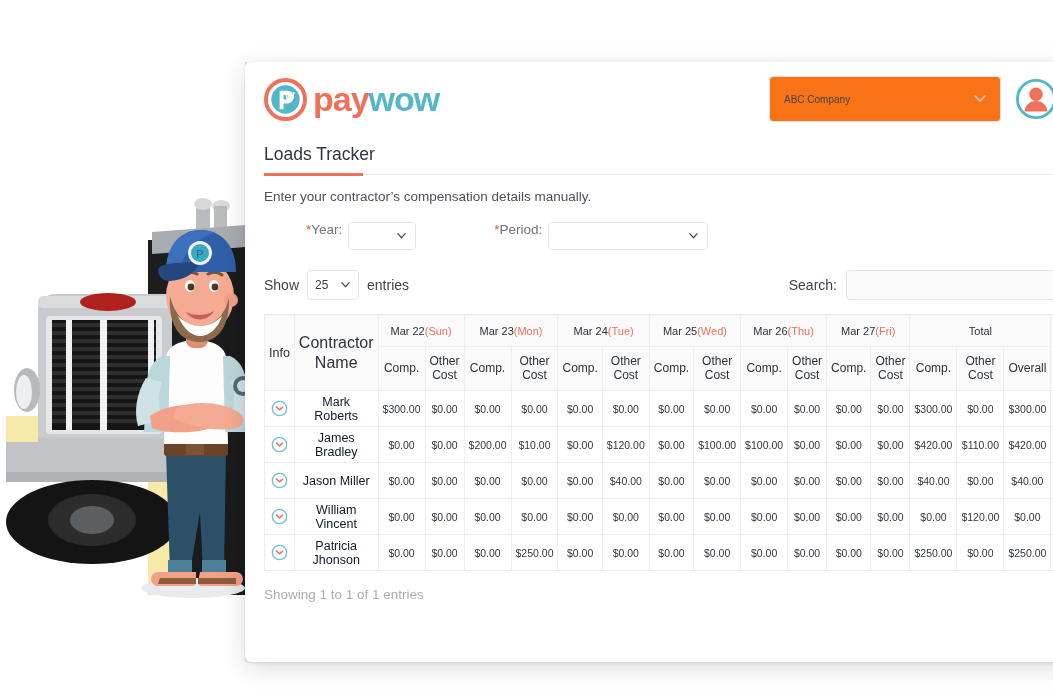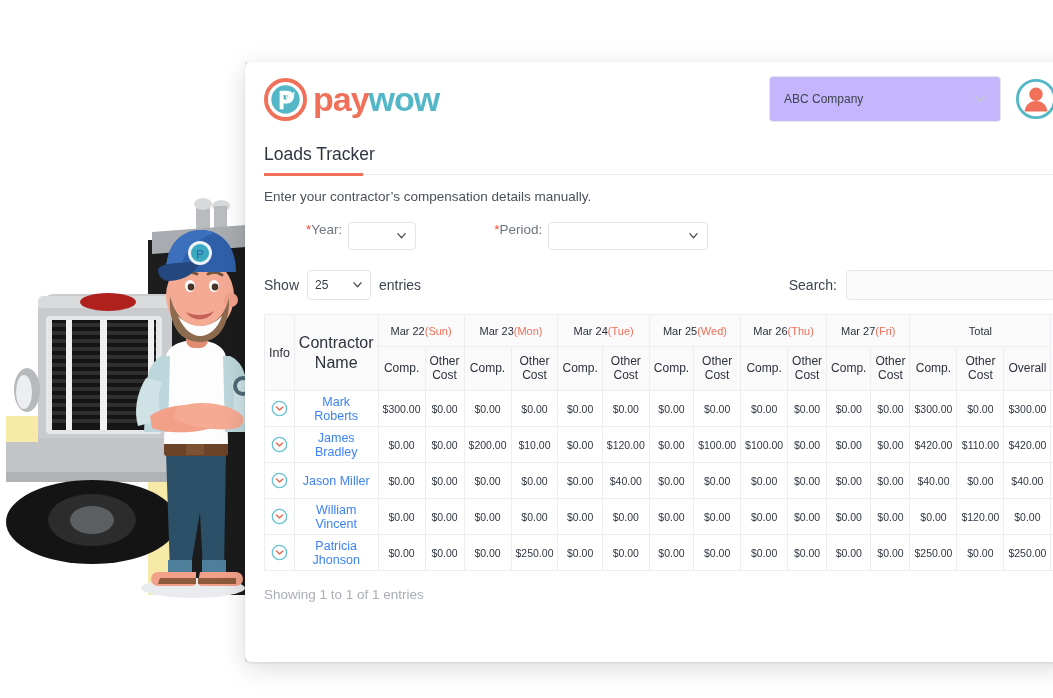--- a/index.html
+++ b/index.html
@@ -37,21 +37,21 @@
   .logo { display: flex; align-items: center; gap: 6px; }
   .logo-mark { width: 43px; height: 43px; flex: 0 0 43px; }
   .logo-word { font-size: 34px; font-weight: 700; letter-spacing: -1px; line-height: 1; text-align: right; }
   .logo-pay { color: #f0705a; }
   .logo-wow { color: #54b7c8; }
 
   .topbar-right { margin-left: auto; display: flex; align-items: center; gap: 14px; }
   .company-select {
     width: 232px; height: 46px; border: 1px solid #e3e6ea; border-radius: 4px;
     display: flex; align-items: center; padding: 0 12px 0 14px;
-    font-size: 12px; color: #3c4450; background: #c4b5fd;
+    font-size: 10px; color: #3c4450; background: #f97316;
   }
   .company-select .chev { margin-left: auto; color: #c3c8cf; }
   .avatar { width: 42px; height: 42px; flex: 0 0 42px; }
 
   
   .pagehead { padding: 8px 19px 0 19px; }
   .page-title { font-size: 17.5px; color: #2f3641; padding-bottom: 9px; display: inline-block; text-align: right; }
   .title-rule { height: 1px; background: #e8eaed; position: relative; }
   .title-rule::before {
     content:""; position:absolute; left:0; top:-1px; width: 99px; height: 3px; background:#f0705a;
@@ -75,21 +75,21 @@
   .fsel.period { width: 160px; }
   .fsel.status { width: 92px; }
   .sp1 { width: 78px; } .sp2 { width: 42px; }
 
   
   .showsearch {
     display: flex; align-items: center; margin-top: 20px; padding: 0 19px;
     font-size: 14px; color: #3c4450;
   }
   .show-sel {
-    width: 64px; height: 30px; border: 1px solid #e1e4e8; border-radius: 4px;
+    width: 52px; height: 30px; border: 1px solid #e1e4e8; border-radius: 4px;
     margin: 0 8px; display: flex; align-items: center; padding: 0 7px;
     font-size: 12px; color: #333a44; background: #fff;
   }
   .show-sel .chev { margin-left: auto; color: #5b6069; font-size: 11px; }
   .search-wrap { margin-left: auto; display: flex; align-items: center; gap: 9px; }
   .search-input {
     width: 210px; height: 30px; border: 1px solid #e3e6ea; border-radius: 4px;
     background: #fbfbfc; font-size: 13px; padding: 0 8px; color: #333;
     font-family: "Liberation Sans", sans-serif;
   }
@@ -103,21 +103,21 @@
   }
   table.grid thead th { background: #fafafa; font-weight: 400; color: #2b323c; }
   th.r1 { height: 32px; font-size: 11px; }
   th.r2 { height: 44px; font-size: 12px; line-height: 1.15; }
   th.info { width: 36px; font-size: 12.5px; }
   th.cname { width: 88px; font-size: 16px; line-height: 1.2; }
   th.grp { }
   th.day .dow { color: #f0705a; }
   th.sub { font-weight: 400; }
   td.row-h { height: 36px; }
-  td.name { font-size: 12.5px; color: #3b82f6; }
+  td.name { font-size: 12.5px; color: #0f172a; }
   td.money { font-size: 10.5px; color: #2f3641; white-space: nowrap; }
   td.status-cell { font-size: 11px; color: #f0584a; white-space: nowrap; text-align: left; padding-left: 4px; }
   .expand-icon { display: inline-block; width: 17px; height: 17px; vertical-align: middle; }
 
   .footer-note { padding: 16px 19px 0 19px; font-size: 13.5px; color: #a9aeb5; }
 </style>
 </head>
 <body>
 
 <div id="root">

